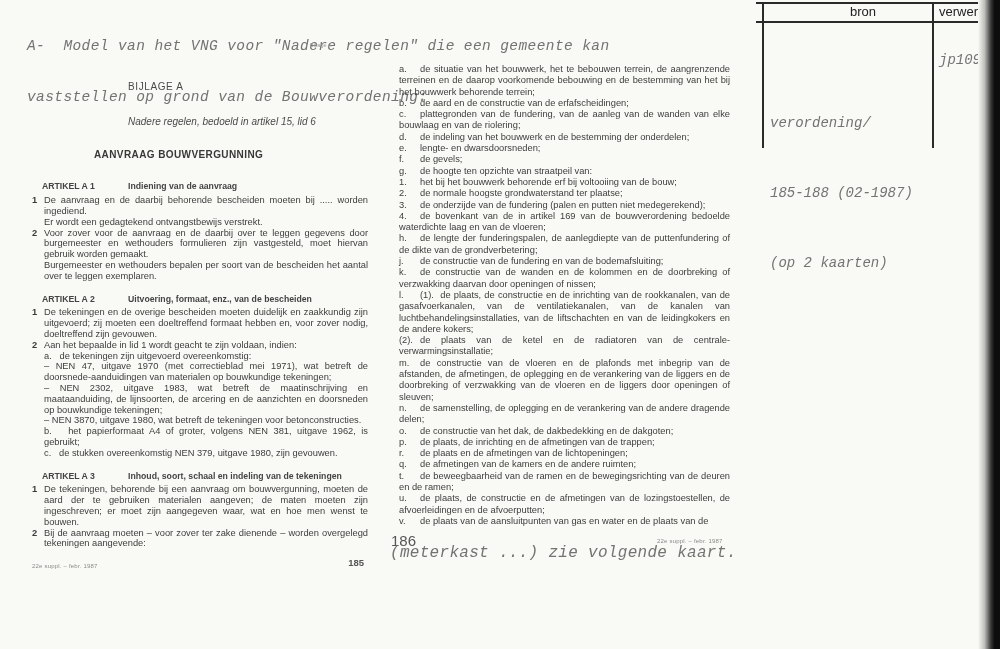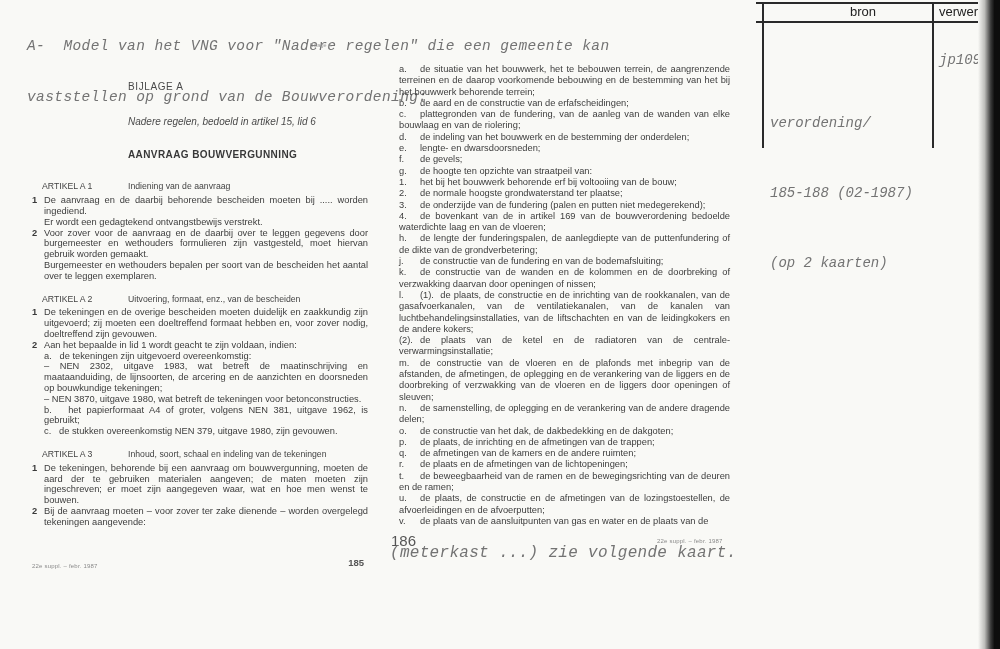--- a/index.html
+++ b/index.html
@@ -26,22 +26,22 @@
 
   
   .scan { color:#3d3d3d; }
   .tinyprint { font-size:6px; color:#8a8a8a; letter-spacing:.2px; }
 
   
   .left-page { position:absolute; left:32px; top:40px; width:336px; height:560px; font-size:9.3px; line-height:10.8px; }
   .corner-label { position:absolute; left:278px; top:0; font-size:5.5px; color:#9a9a9a; }
   .bijlage-title { margin:42px 0 0 96px; font-size:10px; letter-spacing:.6px; color:#4a4a4a; }
   .subtitle { margin:24px 0 0 96px; font-style:italic; font-size:10px; color:#4a4a4a; }
-  .section-title { margin:22px 0 21px 96px; font-weight:700; font-size:10px; letter-spacing:.4px; color:#383838; }
-  .art-head { margin:12px 0 3px 10px; font-size:8.7px; font-weight:400; color:#444; }
+  .section-title { margin:22px 0 21px 62px; font-weight:700; font-size:10px; letter-spacing:.4px; color:#383838; }
+  .art-head { margin:12px 0 3px 10px; font-size:8.7px; font-weight:700; color:#444; }
   .art-id { display:inline-block; width:86px; }
   .para { display:flex; }
   .pnum { width:12px; flex:none; font-weight:700; color:#3a3a3a; }
   .ptext { flex:1; text-align:justify; }
   .lp-footer { position:absolute; left:0; top:518px; width:336px; }
   .lp-supp { position:absolute; left:0; top:3px; }
   .lp-pagenum { position:absolute; right:4px; top:0; font-size:9.5px; color:#555;font-weight:bold; }
 
   
   .right-page { position:absolute; left:399px; top:64px; width:331px; height:580px; font-size:9.3px; line-height:11.3px; }
@@ -130,20 +130,24 @@
         <div class="para">
           <span class="pnum">2</span>
           <span class="ptext">Aan het bepaalde in lid 1 wordt geacht te zijn voldaan, indien:</span>
         </div>
 
         <div class="para">
           <span class="pnum"></span>
           <span class="ptext">a.&nbsp;&nbsp; de tekeningen zijn uitgevoerd overeenkomstig:</span>
         </div>
 
+        <div class="para">
+          <span class="pnum"></span>
+          <span class="ptext">– NEN 47, uitgave 1970 (met correctieblad mei 1971), wat betreft de doorsnede-aanduidingen van materialen op bouwkundige tekeningen;</span>
+        </div>
 
         <div class="para">
           <span class="pnum"></span>
           <span class="ptext">– NEN 2302, uitgave 1983, wat betreft de maatinschrijving en maataanduiding, de lijnsoorten, de arcering en de aanzichten en doorsneden op bouwkundige tekeningen;</span>
         </div>
 
         <div class="para">
           <span class="pnum"></span>
           <span class="ptext">– NEN 3870, uitgave 1980, wat betreft de tekeningen voor betonconstructies.</span>
         </div>
@@ -217,23 +221,23 @@
         <div class="ritem"><span class="rmark">(2).</span><span>de plaats van de ketel en de radiatoren van de centrale-verwarmingsinstallatie;</span></div>
 
         <div class="ritem"><span class="rmark">m.</span><span>de constructie van de vloeren en de plafonds met inbegrip van de afstanden, de afmetingen, de oplegging en de verankering van de liggers en de doorbreking of verzwakking van de vloeren en de liggers door openingen of sleuven;</span></div>
 
         <div class="ritem"><span class="rmark">n.</span><span>de samenstelling, de oplegging en de verankering van de andere dragende delen;</span></div>
 
         <div class="ritem"><span class="rmark">o.</span><span>de constructie van het dak, de dakbedekking en de dakgoten;</span></div>
 
         <div class="ritem"><span class="rmark">p.</span><span>de plaats, de inrichting en de afmetingen van de trappen;</span></div>
 
+        <div class="ritem"><span class="rmark">r.</span><span>de plaats en de afmetingen van de lichtopeningen;</span></div>
+
         <div class="ritem"><span class="rmark">q.</span><span>de afmetingen van de kamers en de andere ruimten;</span></div>
-
-        <div class="ritem"><span class="rmark">r.</span><span>de plaats en de afmetingen van de lichtopeningen;</span></div>
 
 
         <div class="ritem"><span class="rmark">t.</span><span>de beweegbaarheid van de ramen en de bewegingsrichting van de deuren en de ramen;</span></div>
 
         <div class="ritem"><span class="rmark">u.</span><span>de plaats, de constructie en de afmetingen van de lozingstoestellen, de afvoerleidingen en de afvoerputten;</span></div>
 
         <div class="ritem"><span class="rmark">v.</span><span>de plaats van de aansluitpunten van gas en water en de plaats van de</span></div>
       </div>
     <div class="rp-pagenum">186</div>
     <div class="tinyprint rp-supp">22e suppl. – febr. 1987</div>

